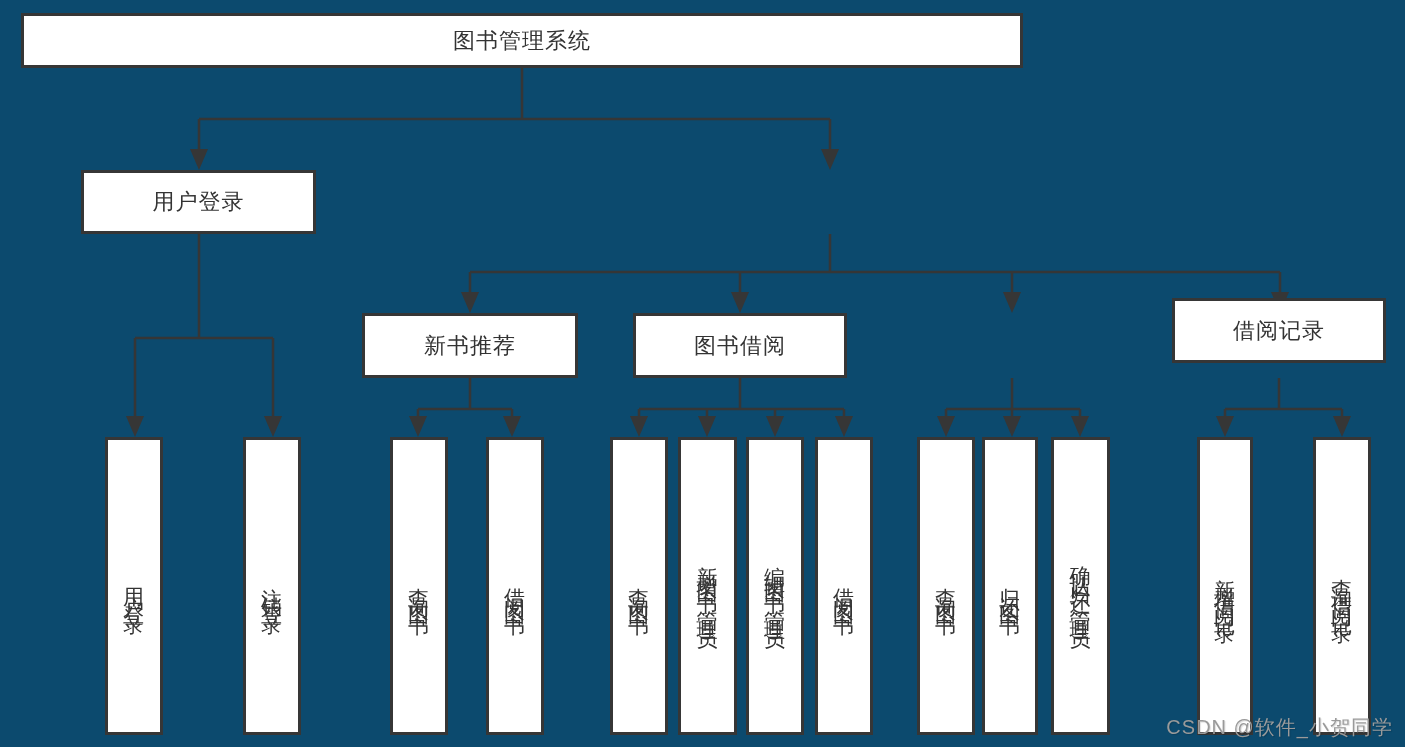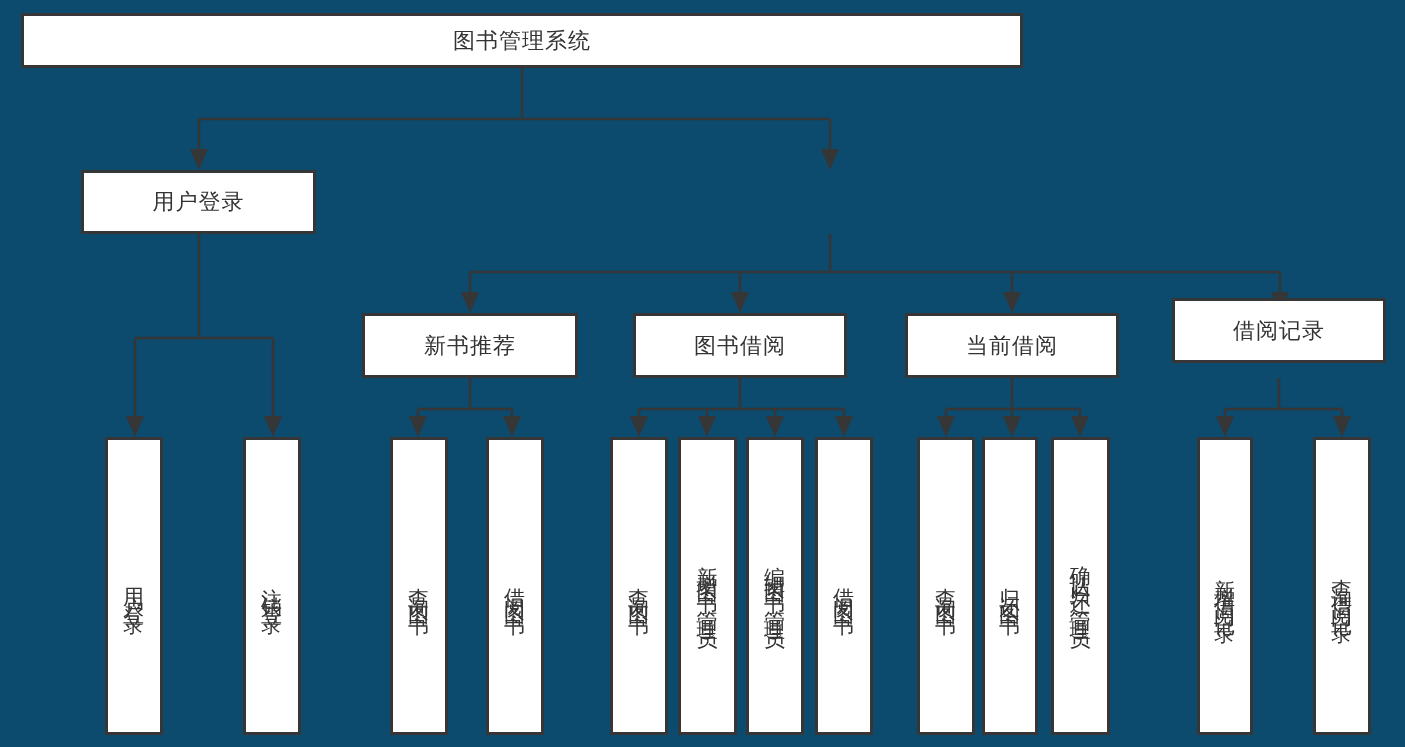--- a/index.html
+++ b/index.html
@@ -83,35 +83,35 @@
     <path d="M1279 378 V409 M1225 409 H1342 M1225 409 V421 M1342 409 V421" stroke="#363636" stroke-width="2.5" fill="none"></path>
     <path d="M1225 437 L1216 416 L1234 416 Z M1342 437 L1333 416 L1351 416 Z" fill="#363636"></path>
   </svg>
 
   <div class="box h" style="left:21px;top:13px;width:1002px;height:55px">图书管理系统</div>
 
   <div class="box h" style="left:81px;top:170px;width:235px;height:64px">用户登录</div>
 
   <div class="box h" style="left:362px;top:313px;width:216px;height:65px">新书推荐</div>
   <div class="box h" style="left:633px;top:313px;width:214px;height:65px">图书借阅</div>
-  <div class="box h" style="left:905px;top:313px;width:214px;height:65px">当前借阅</div>
   <div class="box h" style="left:1172px;top:298px;width:214px;height:65px">借阅记录</div>
 
   <div class="box v" style="left:105px;top:437px;width:58px;height:298px">用户登录</div>
   <div class="box v" style="left:243px;top:437px;width:58px;height:298px">注销登录</div>
 
   <div class="box v" style="left:390px;top:437px;width:58px;height:298px">查询图书</div>
   <div class="box v" style="left:486px;top:437px;width:58px;height:298px">借阅图书</div>
 
   <div class="box v" style="left:610px;top:437px;width:58px;height:298px">查询图书</div>
   <div class="box v" style="left:678px;top:437px;width:59px;height:298px">新增图书（管理员）</div>
   <div class="box v" style="left:746px;top:437px;width:58px;height:298px">编辑图书（管理员）</div>
   <div class="box v" style="left:815px;top:437px;width:58px;height:298px">借阅图书</div>
 
   <div class="box v" style="left:917px;top:437px;width:58px;height:298px">查询图书</div>
   <div class="box v" style="left:982px;top:437px;width:56px;height:298px">归还图书</div>
   <div class="box v" style="left:1051px;top:437px;width:59px;height:298px">确认归还（管理员）</div>
 
   <div class="box v" style="left:1197px;top:437px;width:56px;height:298px">新增借阅记录</div>
   <div class="box v" style="left:1313px;top:437px;width:58px;height:298px">查询借阅记录</div>
 
+  <div class="watermark">CSDN @软件_小贺同学</div>
 
 </div>
 
 </body></html>

